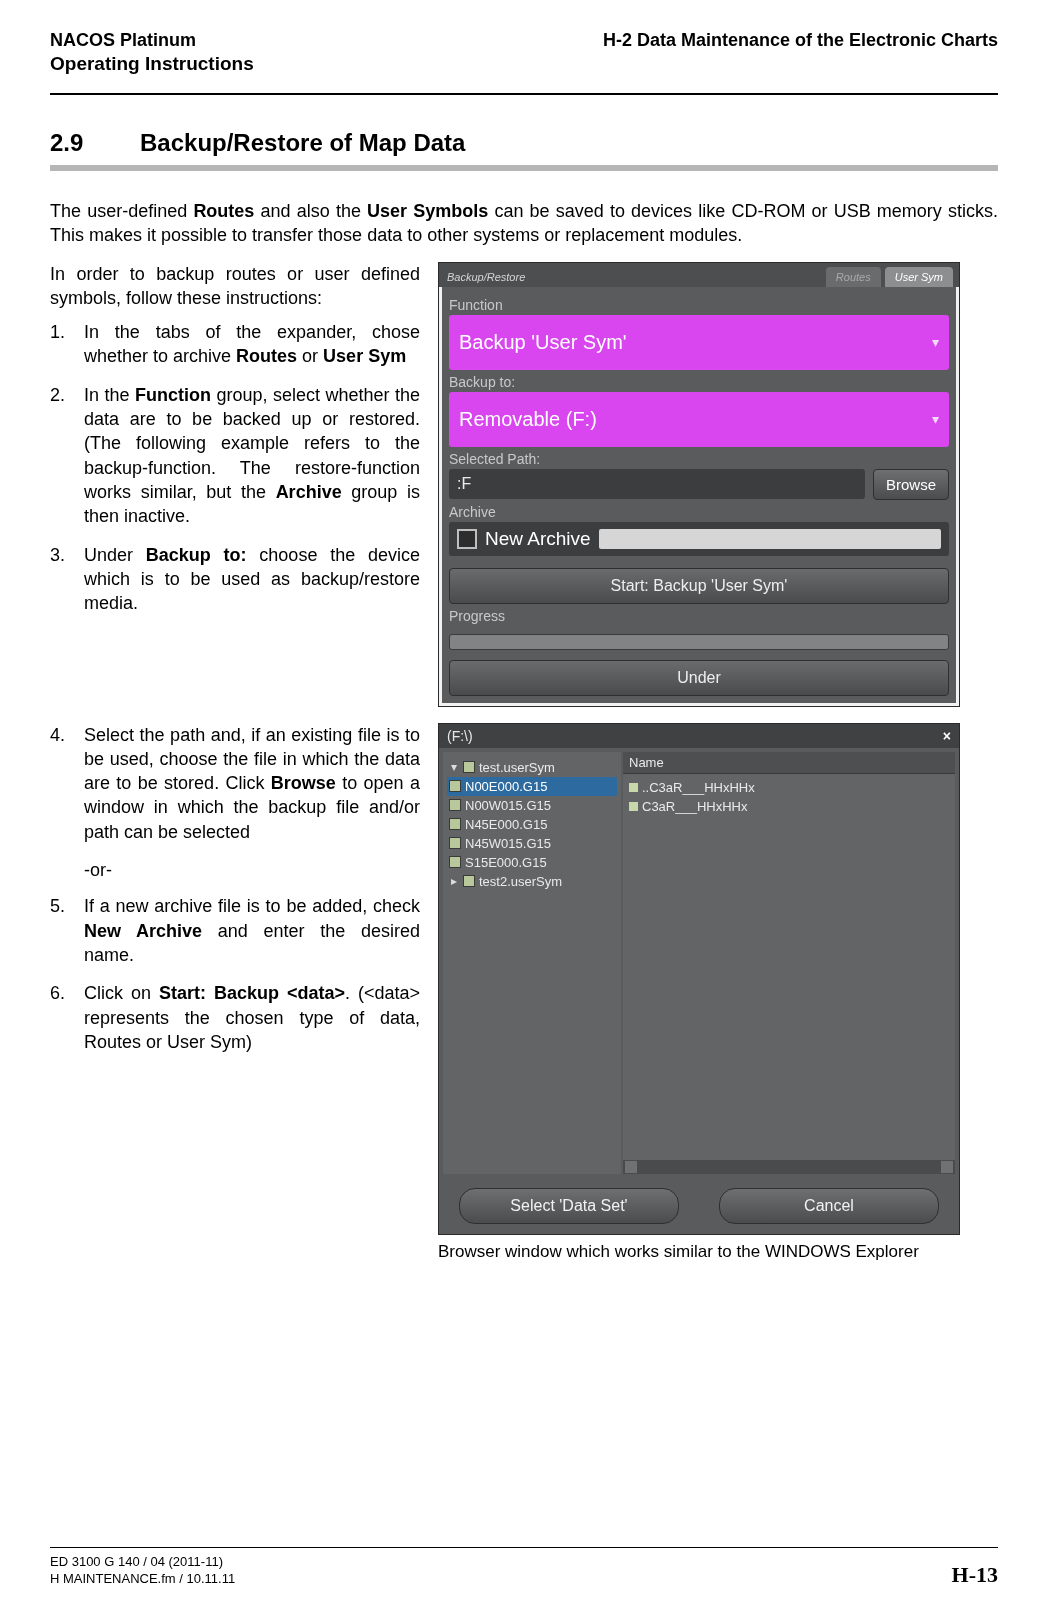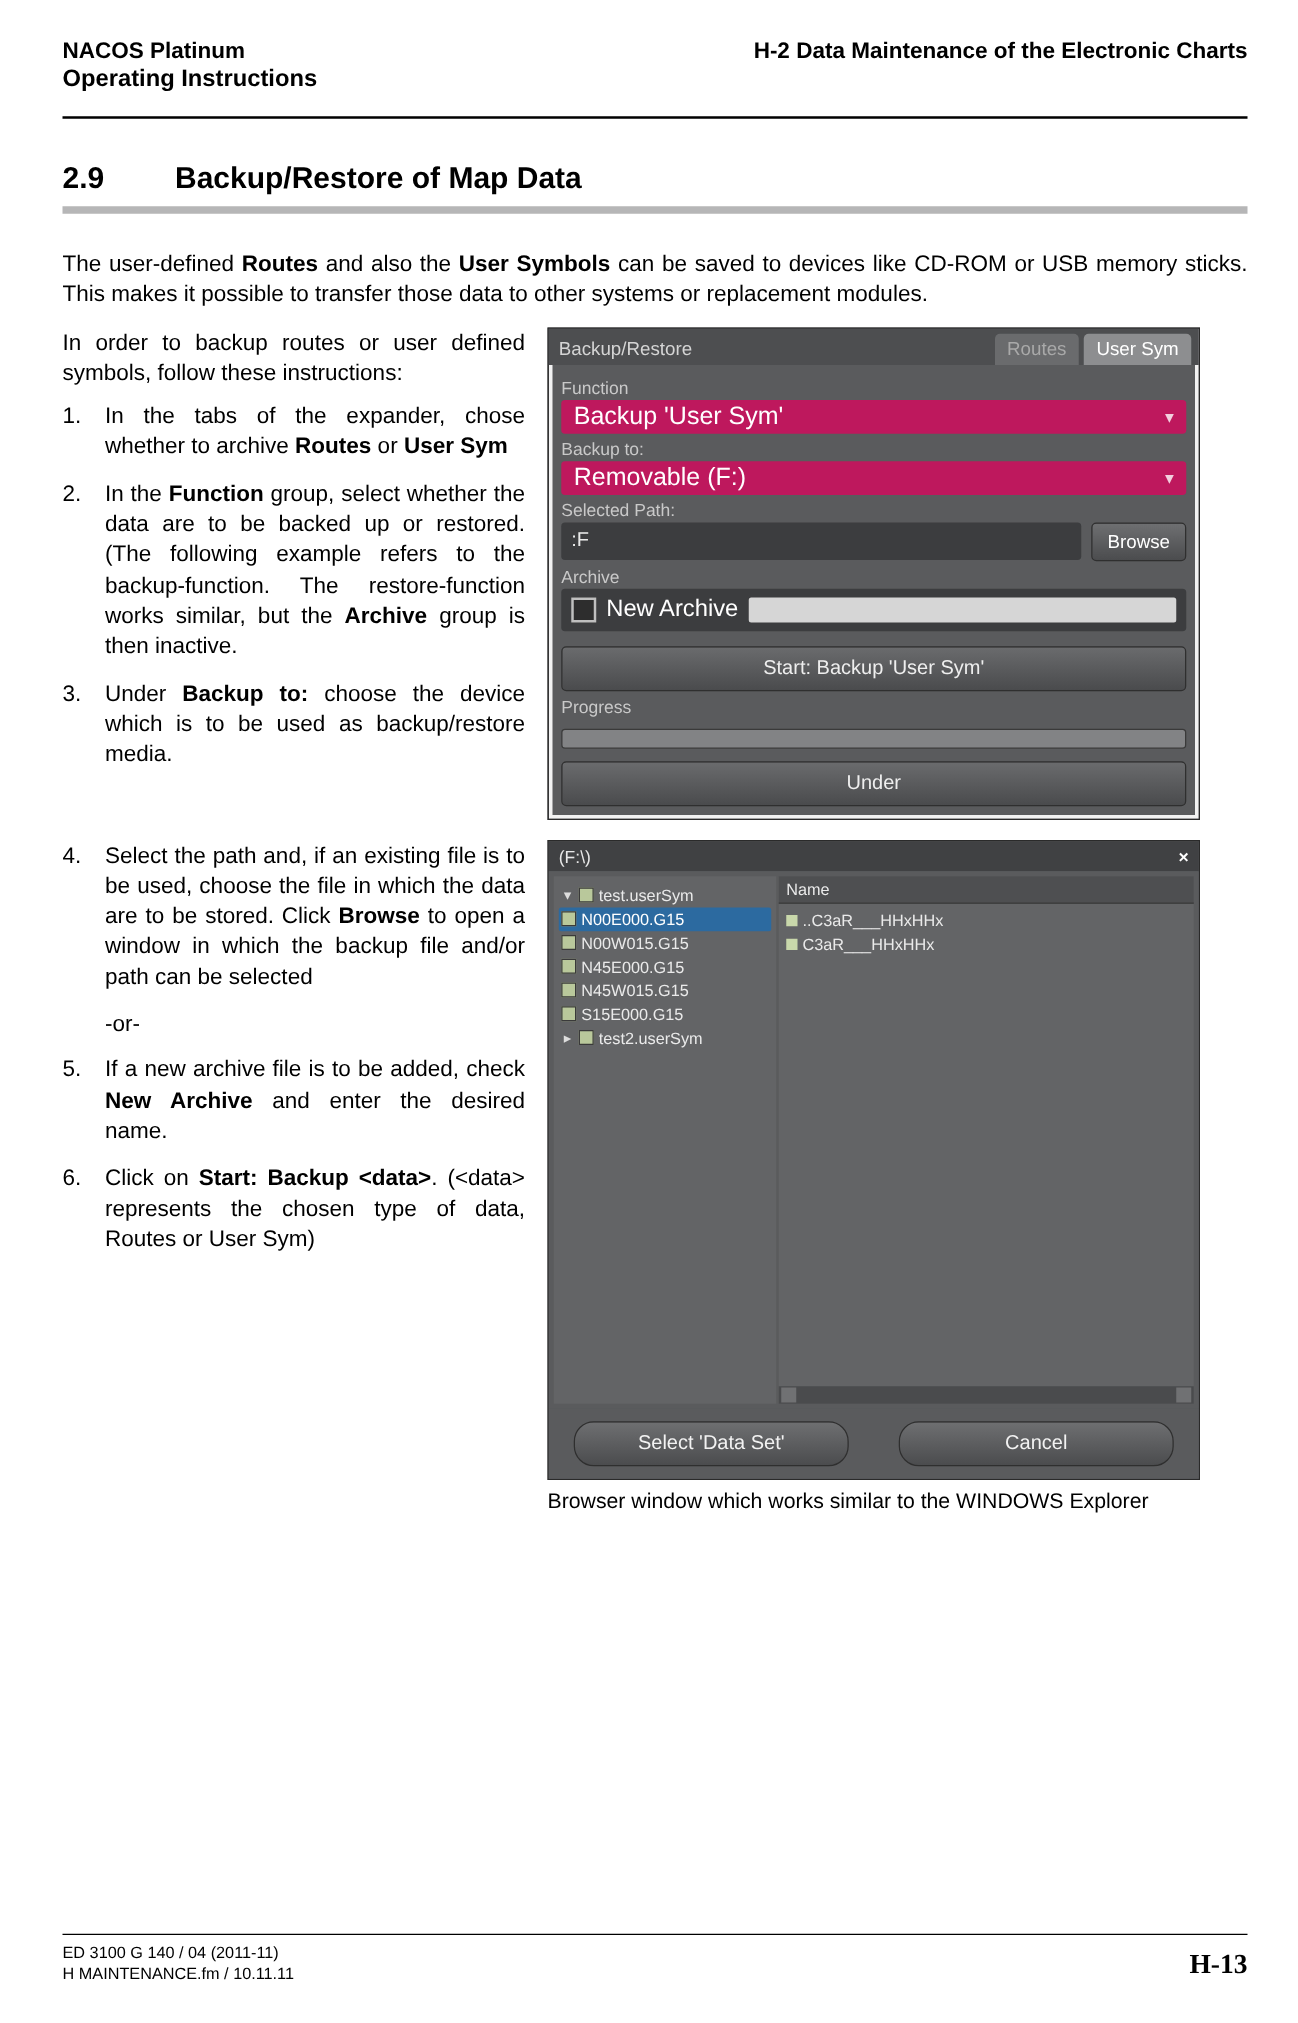--- a/index.html
+++ b/index.html
@@ -86,34 +86,35 @@
   .s1-tabs {
     display: flex;
     align-items: center;
     background: #4d4e50;
     padding: 4px 6px 0 6px;
     gap: 4px;
   }
   .s1-tab {
     background: #6a6b6d;
     padding: 4px 10px;
-    font-size: 15px;
+    font-size: 11px;
     border-top-left-radius: 4px;
     border-top-right-radius: 4px;
     color: #ddd;
+    font-style: italic;
   }
   .s1-tab.active { background: #8d8e90; color: #fff; }
   .s1-tab.inactive { color: #a9a9a9; }
   .s1-tab.first { background: transparent; border: none; color: #d5d5d5; padding-left: 2px;}
   .s1-body { padding: 6px 10px 10px 10px; }
   .s1-label { font-size: 14px; color: #c9c9c9; margin-top: 4px; margin-bottom: 2px; }
   .s1-drop {
-    background: #be185d;
+    background: #d946ef;
     color: #fff;
-    padding: 2px 10px;
+    padding: 16px 10px;
     border-radius: 3px;
     margin-bottom: 4px;
     font-size: 20px;
     display: flex;
     justify-content: space-between;
     align-items: center;
   }
   .s1-drop .arrow { font-size: 14px; opacity: 0.8; }
   .s1-row {
     display: flex;
@@ -256,21 +257,21 @@
     line-height: 1.3;
   }
   
   .footer {
     position: absolute;
     bottom: 30px;
     left: 50px;
     right: 40px;
   }
   .footer-rule { border:none; border-top:1px solid #000; margin-bottom:6px;}
-  .footer-row { display:flex; justify-content:space-between; align-items:center; font-size:13px;}
+  .footer-row { display:flex; justify-content:space-between; align-items:flex-end; font-size:13px;}
   .footer-left div { line-height:1.3; }
   .footer-right { font-size:22px; font-weight:bold;font-family:Liberation Serif, serif; }
   b { font-weight: bold; }
 </style>
 </head>
 <body>
 
 <div class="page">
 
   <div class="hdr">

